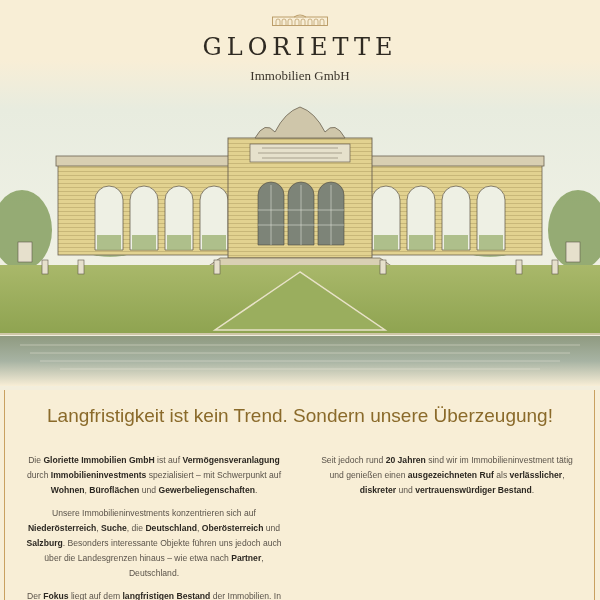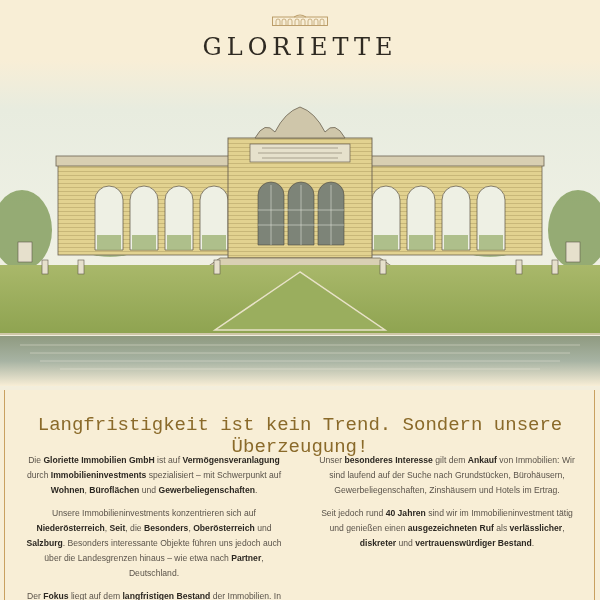--- a/index.html
+++ b/index.html
@@ -21,22 +21,22 @@
       position: absolute; left: 0; right: 0; top: 33px;
       font-family: "DejaVu Serif", serif; font-size: 24px; letter-spacing: 5px;
       color: #2f2a22; text-align: center;
     }
     .subbrand {
       position: absolute; left: 0; right: 0; top: 68px;
       font-family: "Liberation Serif", serif; font-size: 13px; color: #3a342a; text-align: center;
     }
     .illustration { position: absolute; left: 0; top: 60px; width: 600px; height: 330px; }
     .headline {
-      position: absolute; left: 0; right: 0; top: 414px; text-align: center;
-      font-family: Liberation Mono, monospace; font-size: 19px; color: #8a6a2a;
+      position: absolute; left: 0; right: 0; top: 405px; text-align: center;
+      font-family: Liberation Sans, sans-serif; font-size: 19px; color: #8a6a2a;
     }
     .col { position: absolute; top: 453px; width: 258px; font-size: 8.6px; line-height: 15px; color: #5a534a; }
     .col.left { left: 25px; }
     .col.right { left: 313px; width: 268px; }
     .col p { margin: 0 0 8px 0; text-align: center; }
     .col b { color: #2c2822; font-weight: bold; }
   </style>
 </head>
 <body>
 
@@ -157,37 +157,35 @@
           <path d="M10 11 V7 a2 2 0 0 1 4 0 V11"></path>
           <path d="M16 11 V7 a2 2 0 0 1 4 0 V11"></path>
         <path d="M23 11 V7 a2 2 0 0 1 4 0 V11"></path>
           <path d="M29 11 V7 a2 2 0 0 1 4 0 V11"></path>
         <path d="M36 11 V7 a2 2 0 0 1 4 0 V11"></path>
           <path d="M42 11 V7 a2 2 0 0 1 4 0 V11"></path>
           <path d="M48 11 V7 a2 2 0 0 1 4 0 V11"></path>
       </g>
     </svg>
     <div class="brand">GLORIETTE</div>
+    <div class="subbrand">Immobilien GmbH</div>
   </div>
 
   <h1 class="headline" style="margin:0;font-weight:normal;">Langfristigkeit ist kein Trend. Sondern unsere Überzeugung!</h1>
 
   <div class="col left">
     <p>
       <span>Die </span><b>Gloriette Immobilien GmbH</b><span> ist auf </span><b>Vermögensveranlagung</b><span> durch </span><b>Immobilieninvestments</b><span> spezialisiert – mit Schwerpunkt auf </span><b>Wohnen</b><span>, </span><b>Büroflächen</b><span> und </span><b>Gewerbeliegenschaften</b><span>.</span>
     </p>
     <p>
-      <span>Unsere Immobilieninvestments konzentrieren sich auf </span><b>Niederösterreich</b><span>, </span><b>Seit</b><span>, die </span><b>Besonders</b><span>, </span><b>Oberösterreich</b><span> und </span><b>Salzburg</b><span>. Besonders interessante Objekte führen uns jedoch auch über die Landesgrenzen hinaus – wie etwa nach </span><b>Partner</b><span>, Deutschland.</span>
+      <span>Unsere Immobilieninvestments konzentrieren sich auf </span><b>Niederösterreich</b><span>, </span><b>Suche</b><span>, die </span><b>Deutschland</b><span>, </span><b>Oberösterreich</b><span> und </span><b>Salzburg</b><span>. Besonders interessante Objekte führen uns jedoch auch über die Landesgrenzen hinaus – wie etwa nach </span><b>Partner</b><span>, Deutschland.</span>
     </p>
     <p>
       <span>Der </span><b>Fokus</b><span> liegt auf dem </span><b>langfristigen Bestand</b><span> der Immobilien. In ausgewählten Fällen realisieren wir aber auch Verkäufe.</span>
     </p>
   </div>
 
   <div class="col right">
     <p>
-      <span>Unser </span><b>besonderes Interesse</b><span> gilt dem </span><b>Ankauf</b><span> von Immobilien: Wir sind laufend auf der Suche nach Grundstücken, Bürohäusern, Gewerbeliegenschaften, Zinshäusern und Hotels im Ertrag.</span>
-    </p>
-    <p>
-      <span>Seit jedoch rund </span><b>40 Jahren</b><span> sind wir im Immobilieninvestment tätig und genießen einen </span><b>ausgezeichneten Ruf</b><span> als </span><b>verlässlicher</b><span>, </span><b>diskreter</b><span> und </span><b>vertrauenswürdiger Bestand</b><span>.</span>
+      <span>Seit jedoch rund </span><b>20 Jahren</b><span> sind wir im Immobilieninvestment tätig und genießen einen </span><b>ausgezeichneten Ruf</b><span> als </span><b>verlässlicher</b><span>, </span><b>diskreter</b><span> und </span><b>vertrauenswürdiger Bestand</b><span>.</span>
     </p>
   </div>
 </div>
 
 </body></html>

